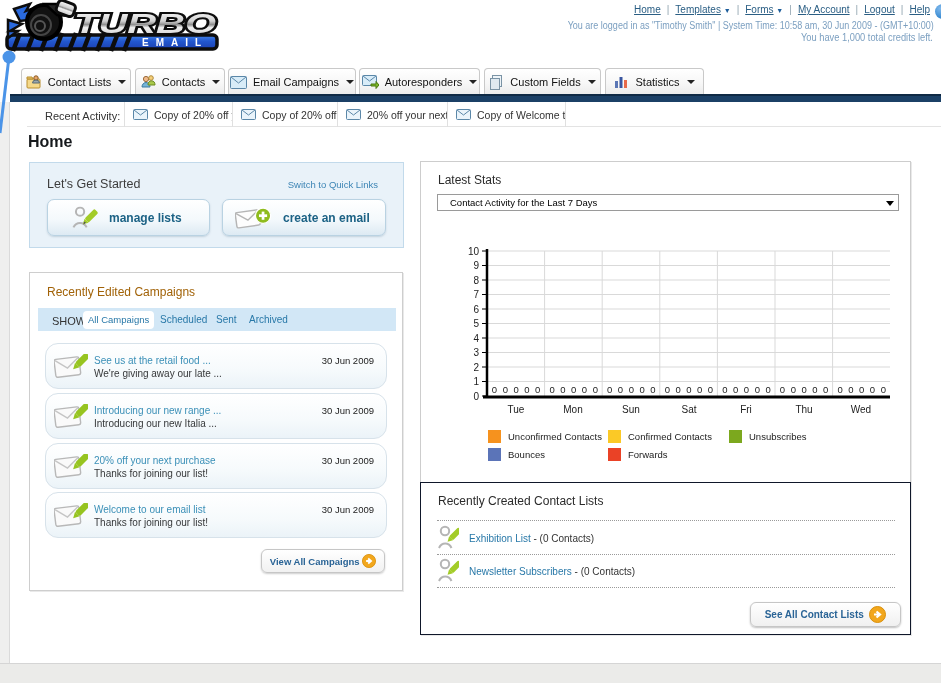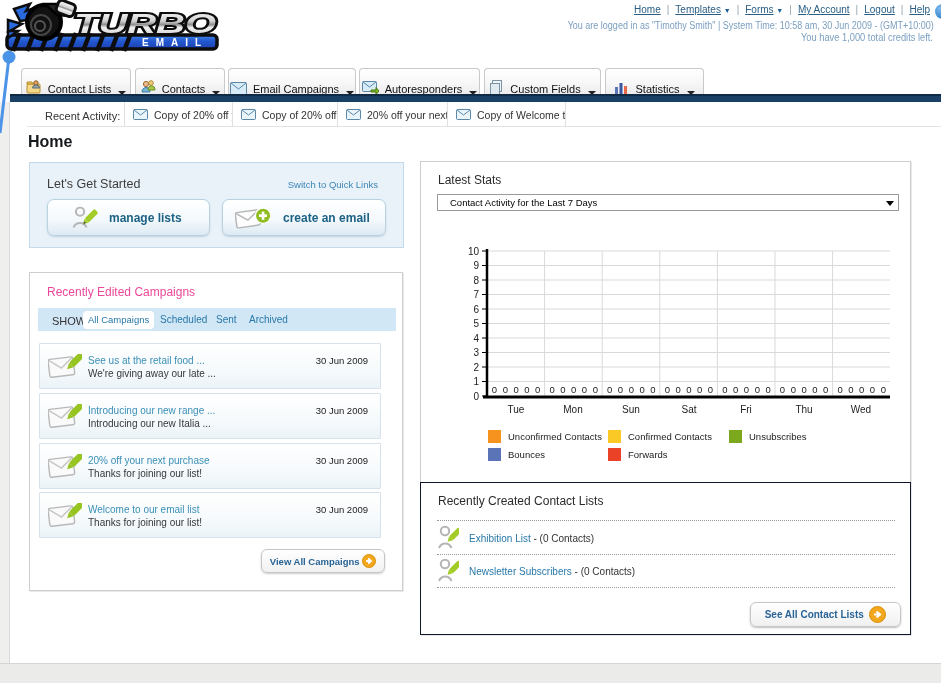--- a/index.html
+++ b/index.html
@@ -11,21 +11,21 @@
 
 #toplinks { position:absolute; top:4px; right:11px; font-size:10px; color:#93a5b1; white-space:nowrap; }
 #toplinks a { color:#2a5e84; text-decoration:underline; }
 #toplinks .arr { color:#1d5d9b; font-size:7px; }
 #toplinks .sep { margin:0 6px; color:#93a5b1; }
 #loggedin { position:absolute; top:20px; right:7px; font-size:10px; color:#7b9fc0; white-space:nowrap; transform:scaleX(0.9); transform-origin:100% 50%; }
 #credits { position:absolute; top:32px; right:8px; font-size:10px; color:#7b9fc0; white-space:nowrap; transform:scaleX(0.93); transform-origin:100% 50%; }
 #helpdot { position:absolute; top:4px; right:-9px; width:15px; height:15px; border-radius:50%; background:radial-gradient(circle at 35% 30%, #7fb8ec, #3f8fd4 60%, #2a77bd); }
 
 
-.tab { position:absolute; height:27px; border:1px solid #c9c9c9; border-bottom:none; border-radius:4px 4px 0 0; background:linear-gradient(#ffffff,#f7f7f7 55%,#ebebeb); display:flex; align-items:flex-end; justify-content:center; font-size:11px; color:#111; white-space:nowrap; top:68px; }
+.tab { position:absolute; height:27px; border:1px solid #c9c9c9; border-bottom:none; border-radius:4px 4px 0 0; background:linear-gradient(#ffffff,#f7f7f7 55%,#ebebeb); display:flex; align-items:center; justify-content:center; font-size:11px; color:#111; white-space:nowrap; top:68px; }
 .tab svg { margin-right:6px; flex:none; }
 .tab .dn { margin-left:7px; width:0; height:0; border-left:4px solid transparent; border-right:4px solid transparent; border-top:4px solid #222; }
 #navbar { position:absolute; top:94px; left:10px; width:931px; height:8px; background:#1b4066; border-top:2px solid #0f2a45; }
 
 
 #recentbar { position:absolute; top:102px; left:27px; width:921px; height:25px; background:#fff; border-bottom:1px solid #e3e3e3; font-size:11px; color:#333; }
 #recentbar .lbl { position:absolute; left:18px; top:8px; }
 .ra-item { position:absolute; top:0px; height:25px; border-left:1px solid #e0e0e0; display:flex; align-items:center; padding-left:8px; overflow:hidden; font-size:10.5px; }
 .ra-item span { margin-left:6px; white-space:nowrap; }
 .ra-item svg { flex:none; }
@@ -36,26 +36,26 @@
 #started { position:absolute; top:162px; left:29px; width:375px; height:86px; background:#e9f2f9; border:1px solid #c2daeb; }
 #started .title { position:absolute; top:14px; left:17px; font-size:12.5px; color:#3c3c3c; }
 #started .switch { position:absolute; top:16px; right:25px; font-size:9.5px; color:#3d85b5; }
 .bigbtn { position:absolute; top:36px; height:37px; background:linear-gradient(#ffffff,#f4f9fc 55%,#ddeaf3); border:1px solid #b9d2e2; border-radius:7px; box-shadow:0 1px 2px rgba(120,150,170,.35); display:flex; align-items:center; justify-content:flex-start; font-size:12px; font-weight:bold; color:#1c6285; }
 #btn-manage { left:17px; width:163px; padding-left:23px; }
 #btn-create { left:192px; width:164px; padding-left:12px; }
 .bigbtn svg { margin-right:10px; flex:none; }
 
 
 #campaigns { position:absolute; top:272px; left:29px; width:374px; height:319px; background:#fff; border:1px solid #cecece; box-shadow:1px 1px 0 #e9e9e9; }
-#campaigns .title { position:absolute; top:12px; left:17px; font-size:12px; color:#ec4899; }
+#campaigns .title { position:absolute; top:12px; left:17px; font-size:12px; color:#a16207; }
 #showbar { position:absolute; top:35px; left:8px; width:358px; height:23px; background:#d2e7f6; }
 #showbar .sh { position:absolute; left:14px; top:7px; color:#333; font-size:11px; }
 #showbar .pill { position:absolute; left:45px; top:3px; height:18px; line-height:18px; padding:0 5px; background:#fff; border-radius:4px; color:#2878a8; font-size:9.5px; }
 #showbar a { color:#2878a8; font-size:10px; position:absolute; top:6px; }
-.camp-row { position:absolute; left:9px; width:342px; height:46px; border:1px solid #d7e2ea; border-radius:1px; background:linear-gradient(#ffffff,#f6fafc 60%,#ebf3f8); }
+.camp-row { position:absolute; left:15px; width:342px; height:46px; border:1px solid #d7e2ea; border-radius:13px; background:linear-gradient(#ffffff,#f6fafc 60%,#ebf3f8); }
 .camp-row .t { position:absolute; left:48px; top:11px; font-size:10px; color:#3a8fb7; }
 .camp-row .s { position:absolute; left:48px; top:24px; font-size:10px; color:#36383a; }
 .camp-row .d { position:absolute; right:12px; top:11px; font-size:9.5px; color:#222; }
 .camp-row svg.env { position:absolute; left:8px; top:10px; }
 #viewall { position:absolute; left:231px; top:276px; width:124px; height:24px; background:linear-gradient(#ffffff,#f1f1f1); border:1px solid #c6c6c6; border-radius:6px; box-shadow:0 1px 2px rgba(0,0,0,.2); display:flex; align-items:center; justify-content:center; font-size:9.5px; color:#2a6496; font-weight:bold; }
 
 
 #stats { position:absolute; top:161px; left:420px; width:491px; height:337px; background:#fff; border:1px solid #cdcdcd; box-shadow:1px 1px 0 #e9e9e9; }
 #stats .title { position:absolute; top:11px; left:17px; font-size:12px; color:#2b2b2b; }
 #dropdown { position:absolute; top:32px; left:16px; width:462px; height:17px; border:1px solid #9a9a9a; background:#fff; font-size:9.5px; color:#000; line-height:15px; padding-left:12px; }

